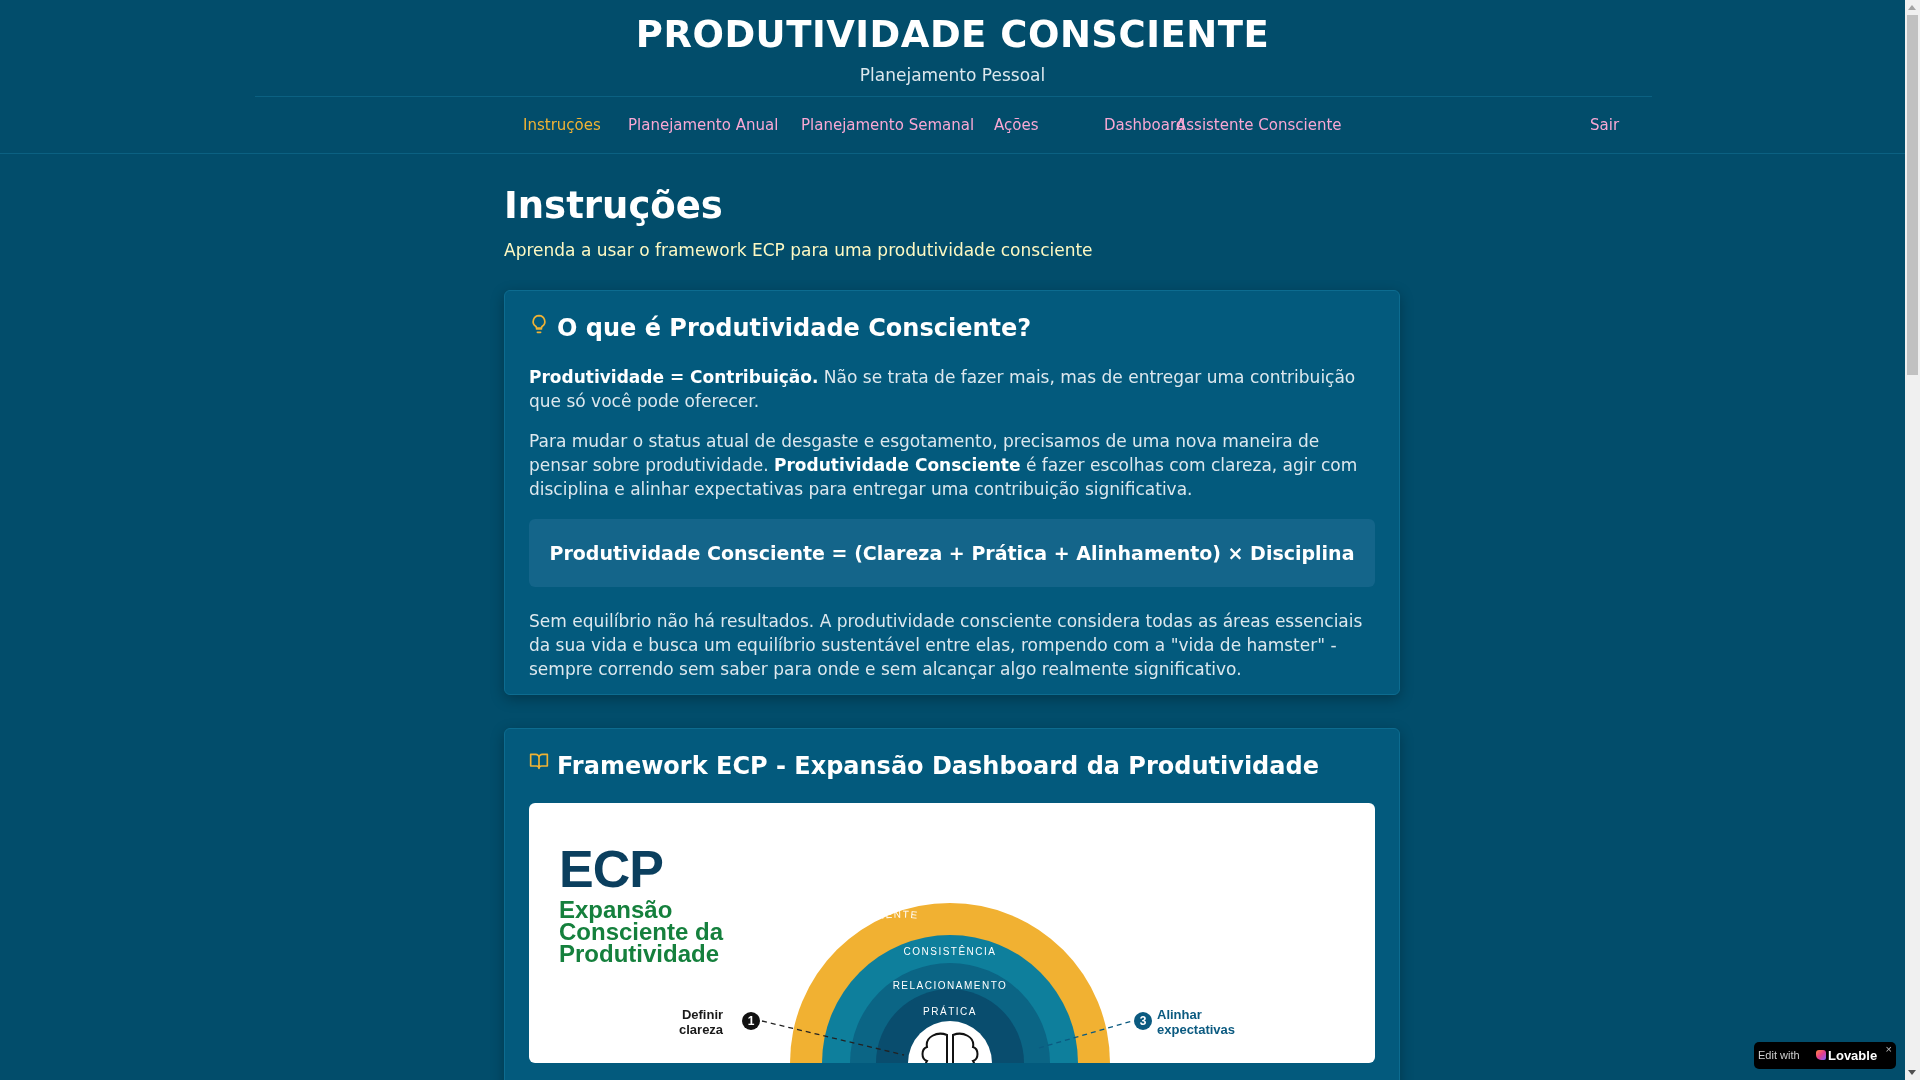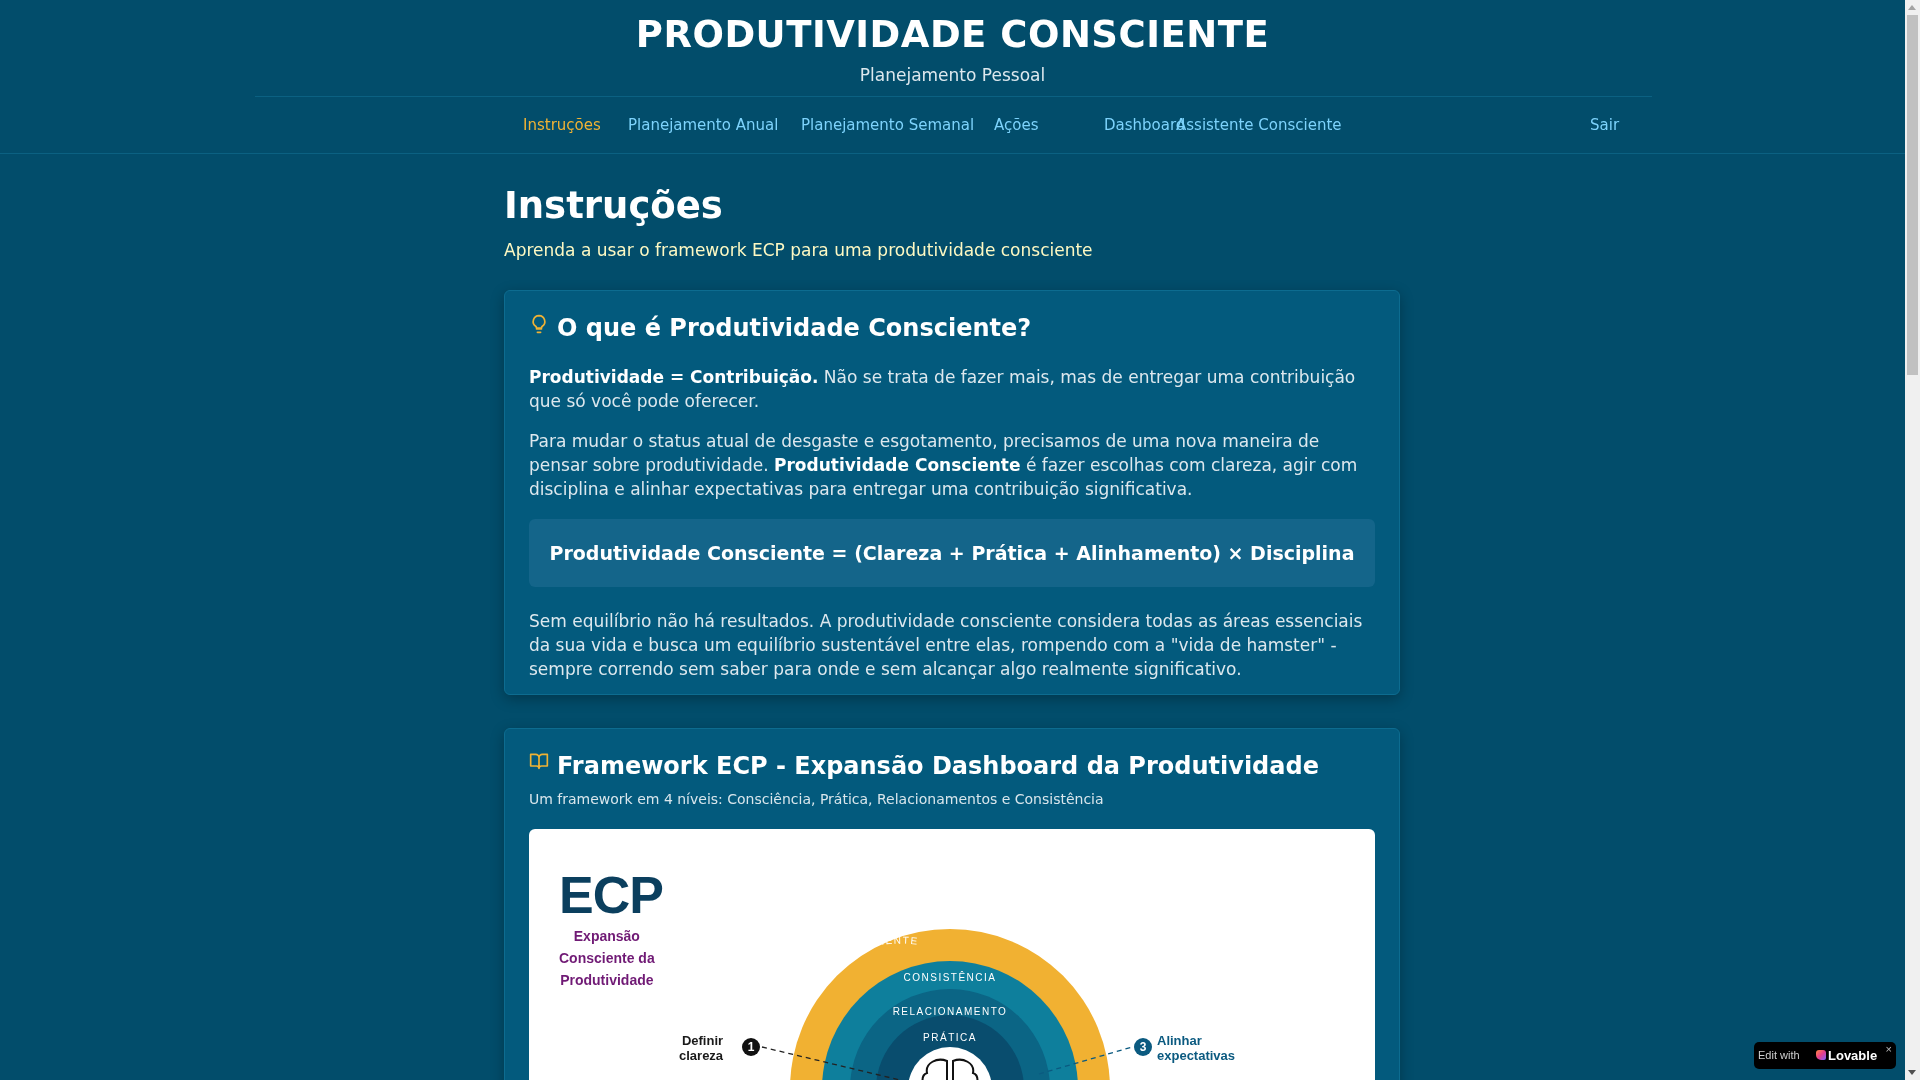--- a/index.html
+++ b/index.html
@@ -8,21 +8,21 @@
     background:#024d6b; color:#fff;
     font-family:"DejaVu Sans", sans-serif;
   }
   .page { position:absolute; left:0; top:0; width:1905px; height:1080px; background:#024d6b; }
   header.top { height:153px; border-bottom:1px solid #0b6182; position:relative; }
   .brand { text-align:center; padding-top:14px; }
   .brand h1 { margin:0; font-size:37px; font-weight:bold; letter-spacing:0.5px; line-height:42px; }
   .brand .sub { font-size:17px; color:#dde8ee; margin-top:9px; }
   .divider { position:absolute; left:255px; width:1397px; top:96px; height:1px; background:#0b6182; }
   nav.main { position:absolute; top:96px; left:0; width:100%; height:57px; }
-  nav.main a { position:absolute; top:20px; font-size:15px; color:#7dd3fc; text-decoration:none; white-space:nowrap; }
+  nav.main a { position:absolute; top:20px; font-size:15px; color:#f9a8d4; text-decoration:none; white-space:nowrap; }
   nav.main a.active { color:#f0b234; }
   main { position:absolute; left:504px; top:153px; width:896px; }
   .ptitle { margin:31px 0 0 0; font-size:37px; font-weight:bold; line-height:44px; }
   .psub { font-size:17px; color:#fef9c3; margin-top:12px; }
   .card {
     background:#035a7d; border:1px solid #0d6c90; border-radius:6px;
     box-shadow:0 4px 14px rgba(0,0,0,0.28);
     padding:22px 24px 24px 24px; box-sizing:border-box; position:absolute; width:896px; left:0;
   }
   .card h2 { margin:0; font-size:24px; font-weight:bold; display:flex; align-items:flex-start; gap:8px; line-height:30px; }
@@ -30,21 +30,21 @@
   .card p { margin:0; font-size:17px; line-height:24px; color:#dde8ee; }
   .card p b { color:#fff; }
   .formula {
     background:#14658a; border-radius:6px; height:68px; margin:18px 0 22px 0;
     display:flex; align-items:center; justify-content:center;
     font-size:19px; font-weight:bold; color:#fff;
   }
   .card .csub { font-size:14px; color:#d9e6ec; margin-top:10px; }
   .imgbox { margin-top:22px; background:#fff; border-radius:6px; height:260px; position:relative; overflow:hidden; }
   .ecp-title { position:absolute; left:30px; top:36px; font-size:52px; font-weight:900; color:#0b3f5e; letter-spacing:-1px; font-family:"Liberation Sans", sans-serif; }
-  .ecp-sub { position:absolute; left:30px; top:96px; font-size:14px; font-weight:bold; color:#701a75; line-height:22px; font-family:"Liberation Sans", sans-serif;text-align:center; }
+  .ecp-sub { position:absolute; left:30px; top:96px; font-size:24px; font-weight:bold; color:#15803d; line-height:22px; font-family:"Liberation Sans", sans-serif; }
   .lbl { position:absolute; font-size:13px; font-weight:bold; line-height:15px; font-family:"Liberation Sans", sans-serif; }
   .lbl.left { text-align:right; color:#1a1a1a; }
   .lbl.right { color:#0b5a80; }
   .num { position:absolute; width:18px; height:18px; border-radius:50%; color:#fff; font-size:12px; font-weight:bold; text-align:center; line-height:18px; font-family:"Liberation Sans", sans-serif; }
   .scrollbar { position:absolute; right:0; top:0; width:15px; height:1080px; background:#f0f0f0; }
   .scrollbar .thumb { position:absolute; left:2px; top:15px; width:11px; height:360px; background:#c1c1c1; }
   .scrollbar .up, .scrollbar .down { position:absolute; left:3px; width:0; height:0; border-left:4px solid transparent; border-right:4px solid transparent; }
   .scrollbar .up { top:5px; border-bottom:5px solid #a3a3a3; }
   .scrollbar .down { bottom:5px; border-top:5px solid #505050; }
   .badge { position:absolute; left:1754px; top:1042px; width:142px; height:27px; background:#000; border-radius:5px; font-family:"Liberation Sans", sans-serif; }
@@ -91,21 +91,20 @@
       <p>Sem equilíbrio não há resultados. A produtividade consciente considera todas as áreas essenciais da sua vida e busca um equilíbrio sustentável entre elas, rompendo com a "vida de hamster" - sempre correndo sem saber para onde e sem alcançar algo realmente significativo.</p>
     </section>
 
     <section class="card" style="top:575px; height:420px;">
       <h2>
         <svg width="20" height="20" viewBox="0 0 24 24" fill="none" stroke="#f0b234" stroke-width="2" stroke-linecap="round" stroke-linejoin="round">
           <path d="M2 4h6a4 4 0 0 1 4 4v13a3 3 0 0 0-3-3H2zM22 4h-6a4 4 0 0 0-4 4v13a3 3 0 0 1 3-3h7z"></path>
         </svg>
         <span>Framework ECP - Expansão Dashboard da Produtividade</span>
       </h2>
-      <div class="csub">Um framework em 4 níveis: Consciência, Prática, Relacionamentos e Consistência</div>
 
       <div class="imgbox">
         <div class="ecp-title">ECP</div>
         <div class="ecp-sub">
           <div>Expansão</div>
           <div>Consciente da</div>
           <div>Produtividade</div>
         </div>
 
         <svg style="position:absolute; left:0; top:0;" width="846" height="260" viewBox="0 0 846 260">

